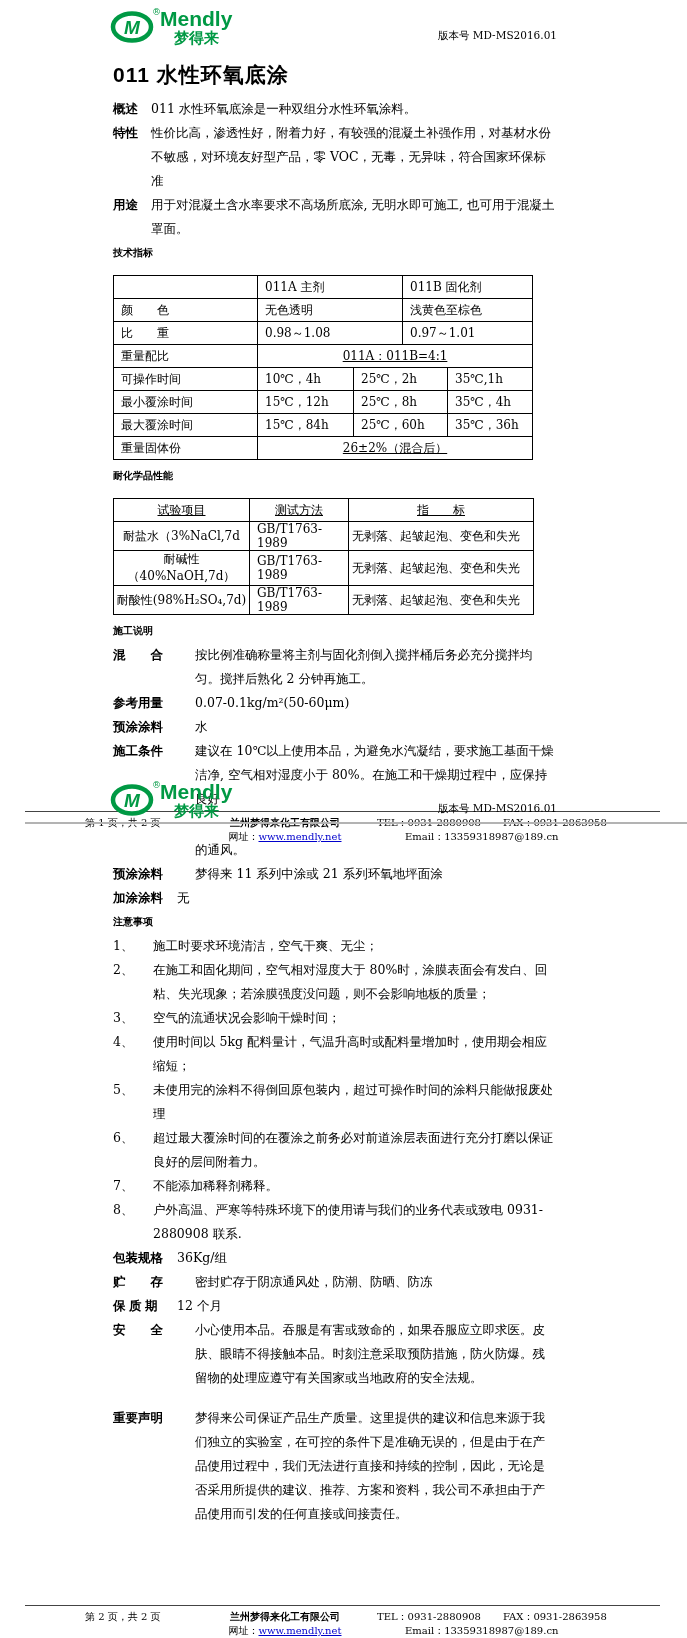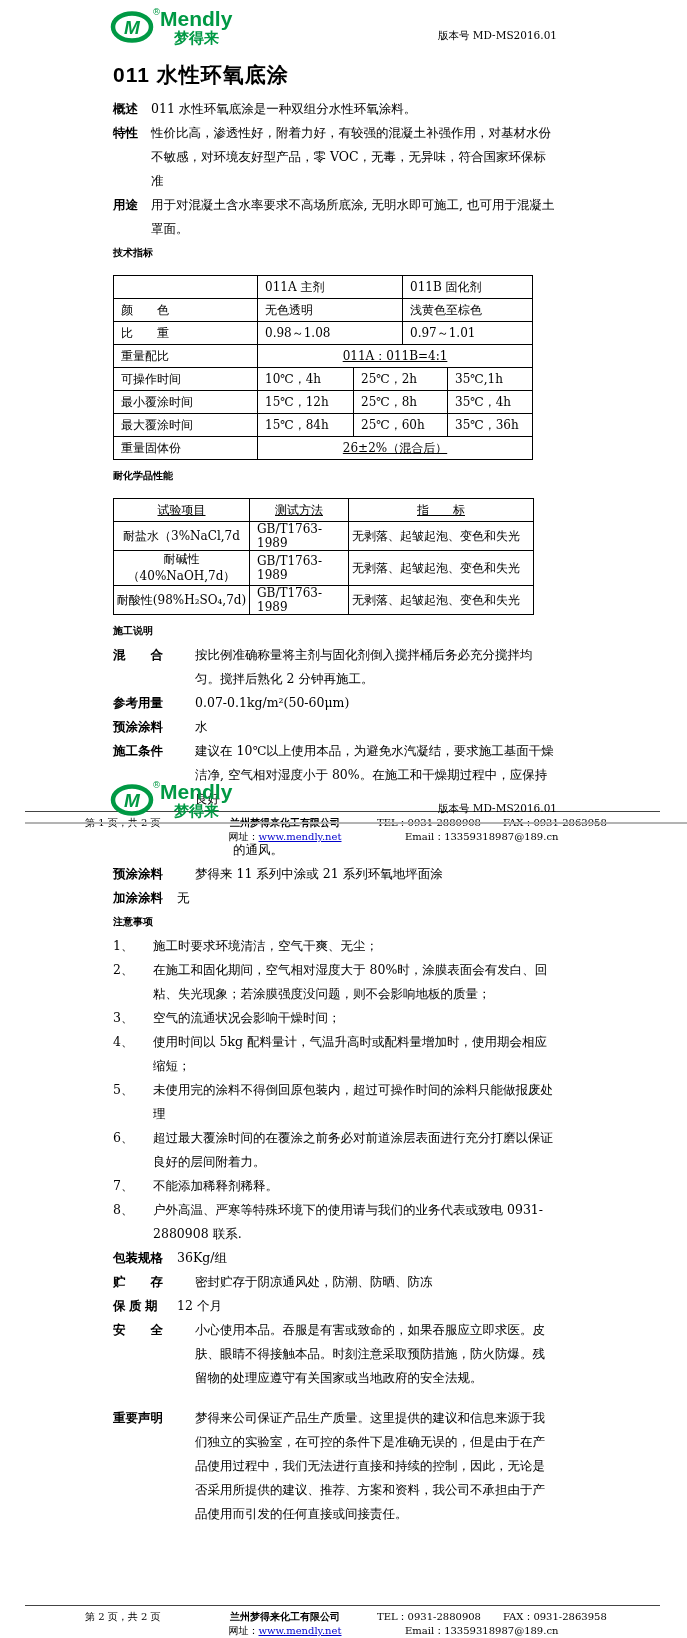--- a/index.html
+++ b/index.html
@@ -36,21 +36,21 @@
   
   table { border-collapse:collapse; width:420px; margin:10px 0 4px 0; table-layout:fixed; }
   td { border:1px solid #000; height:23px; padding:0 7px; font-size:12px; vertical-align:middle; }
   td.ctr { text-align:center;text-decoration:underline; }
   .chem-table td.first { text-align:center; padding:0 2px; }
 
   
   .note { display:flex; line-height:24px; }
   .note-num { width:40px; flex:none; }
   .note-text { flex:1; }
-  .cont-line { margin-left:120px; line-height:24px; }
+  .cont-line { margin-left:82px; line-height:24px; }
 
   
   .footer { margin-top:auto; }
   .ftr-rule { height:1px; background:#444; margin:0 27px 0 25px; }
   .ftr-cols { display:flex; align-items:flex-start; padding:4px 30px 0 85px;
               font-size:10px; line-height:14px; }
   .ftr-left { width:120px; flex:none; }
   .ftr-mid { width:160px; flex:none; text-align:center; }
   .ftr-right { flex:1; padding-left:12px; }
   .ftr-right .r1 { display:flex; gap:22px; }

